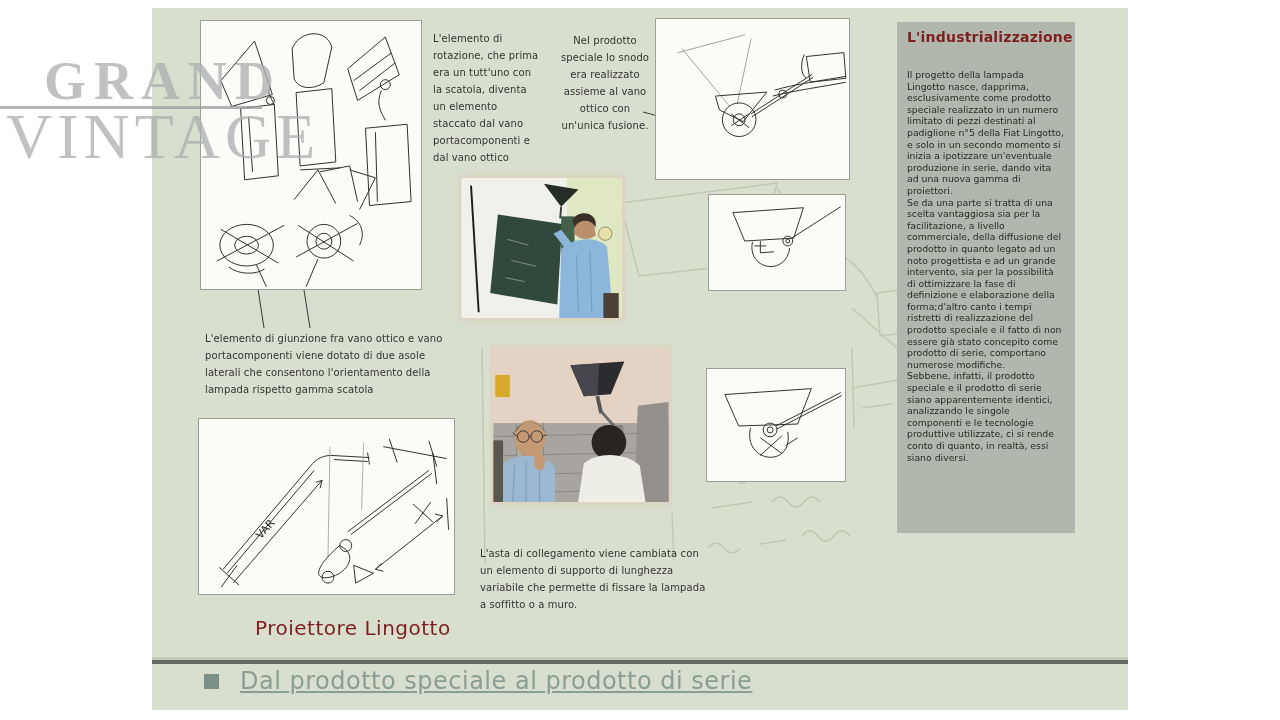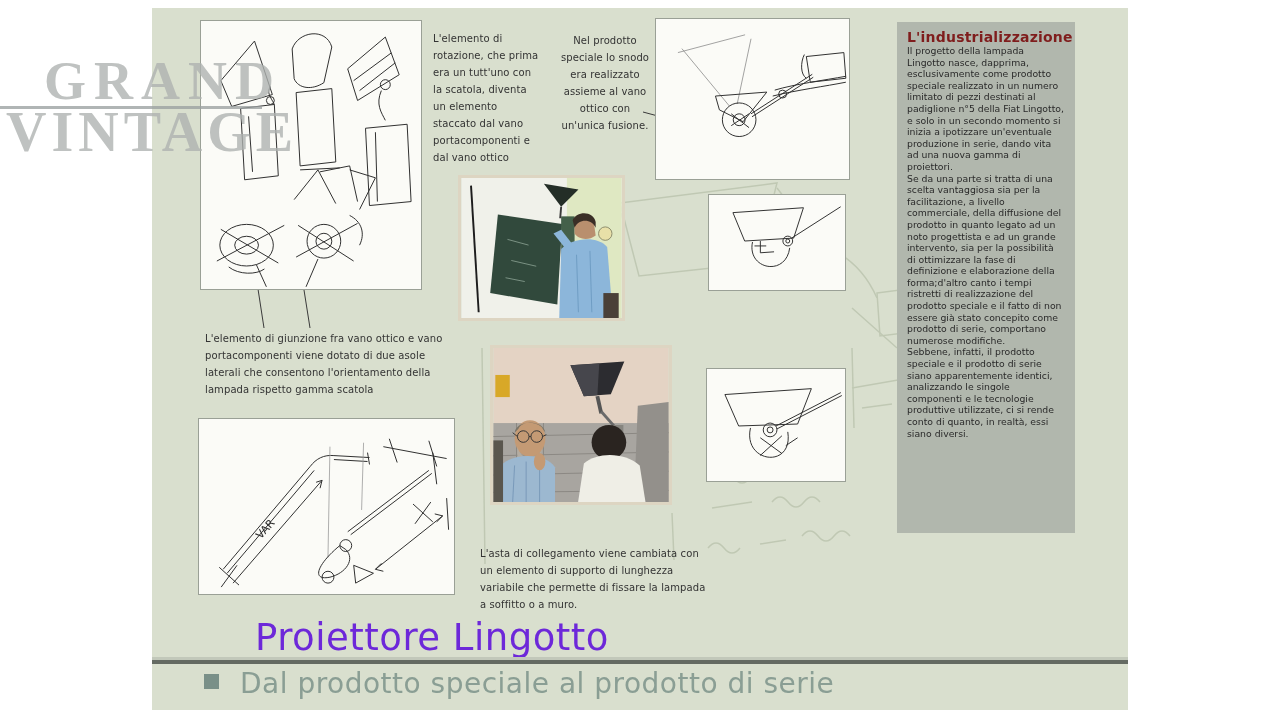--- a/index.html
+++ b/index.html
@@ -26,38 +26,38 @@
   .ann { position:absolute; font-size:10px; line-height:17px; color:#333;
          letter-spacing:0.1px; }
 
   
   .leaders { position:absolute; inset:0; pointer-events:none; }
 
   
   .sidebar { position:absolute; left:745px; top:14px; width:178px; height:511px;
              background:#b1b7ad; padding:7px 10px 6px 10px; overflow:hidden; }
   .sidebar-title { font-size:14px; font-weight:bold; color:#7f1d1d; letter-spacing:0.2px; }
-  .sidebar-body { font-size:9.3px; line-height:11.6px; color:#2a2a2a;
+  .sidebar-body { margin-top:24px; font-size:9.3px; line-height:11.6px; color:#2a2a2a;
                   white-space:pre-line; }
 
   
-  .footer-title { position:absolute; left:103px; top:608px; font-size:37px;
-                  color:#6d28d9; letter-spacing:0.5px;text-align:center; }
+  .footer-title { position:absolute; left:103px; top:608px; font-size:20px;
+                  color:#7f1d1d; letter-spacing:0.5px;text-align:center; }
   .divider-light { position:absolute; left:0; top:649px; width:976px; height:3px;
                    background:#c2c8ba; }
   .divider-dark  { position:absolute; left:0; top:652px; width:976px; height:4px;
                    background:#646a62; }
   .footer-bullet { position:absolute; left:52px; top:666px; width:15px; height:15px;
                    background:#7a9088; }
-  .footer-subtitle { position:absolute; left:88px; top:659px; font-size:28px;
-                     color:#8a9e94; letter-spacing:0.5px; }
+  .footer-subtitle { position:absolute; left:88px; top:659px; font-size:24px;
+                     color:#8a9e94; letter-spacing:0.5px;text-decoration:underline; }
   .wm1 { position:absolute; left:44px; top:8px; font-family:"Liberation Serif", serif;
          font-size:54px; font-weight:bold; color:#aeb2b0; letter-spacing:8px; }
   .wm2 { position:absolute; left:6px; top:58px; font-family:"Liberation Serif", serif;
-         font-size:56px; font-weight:bold; color:#aeb2b0; letter-spacing:5px; }
+         font-size:64px; font-weight:normal; color:#aeb2b0; letter-spacing:5px; }
   .wm-line { position:absolute; left:-152px; top:64px; width:262px; height:3px;
              background:#9ba1a1; }
   
   .watermark-abs { position:absolute; left:0; top:42px; z-index:60; opacity:0.78;
                    pointer-events:none;padding-left:12px; }
 </style>
 </head>
 <body>
 
 <div class="stage">

